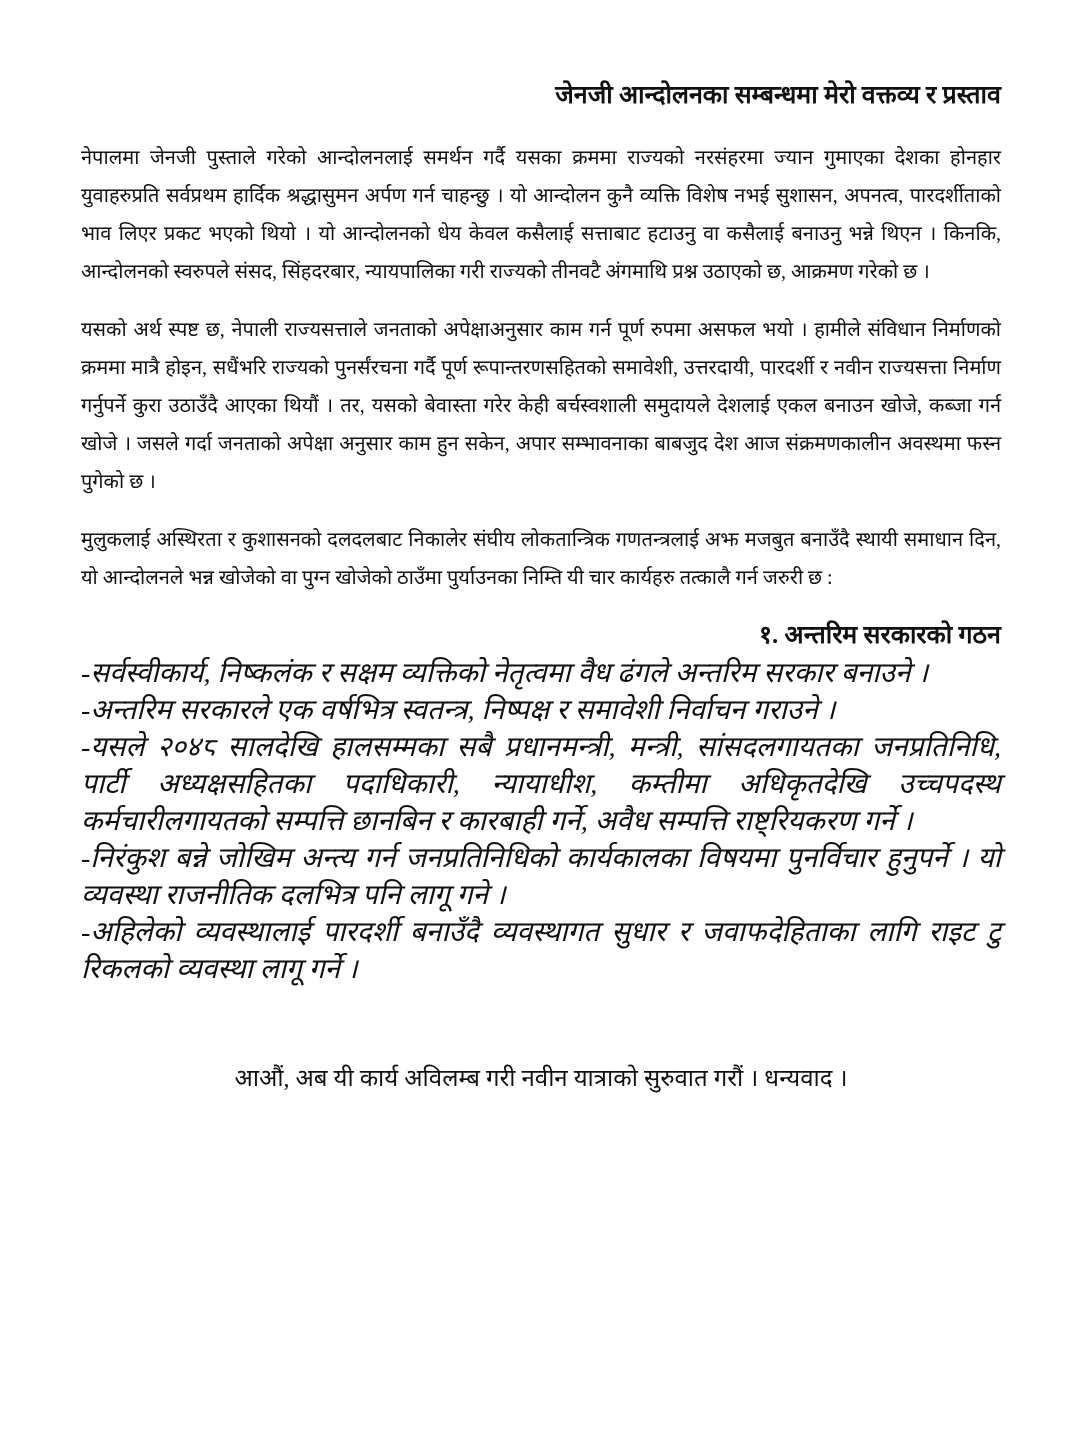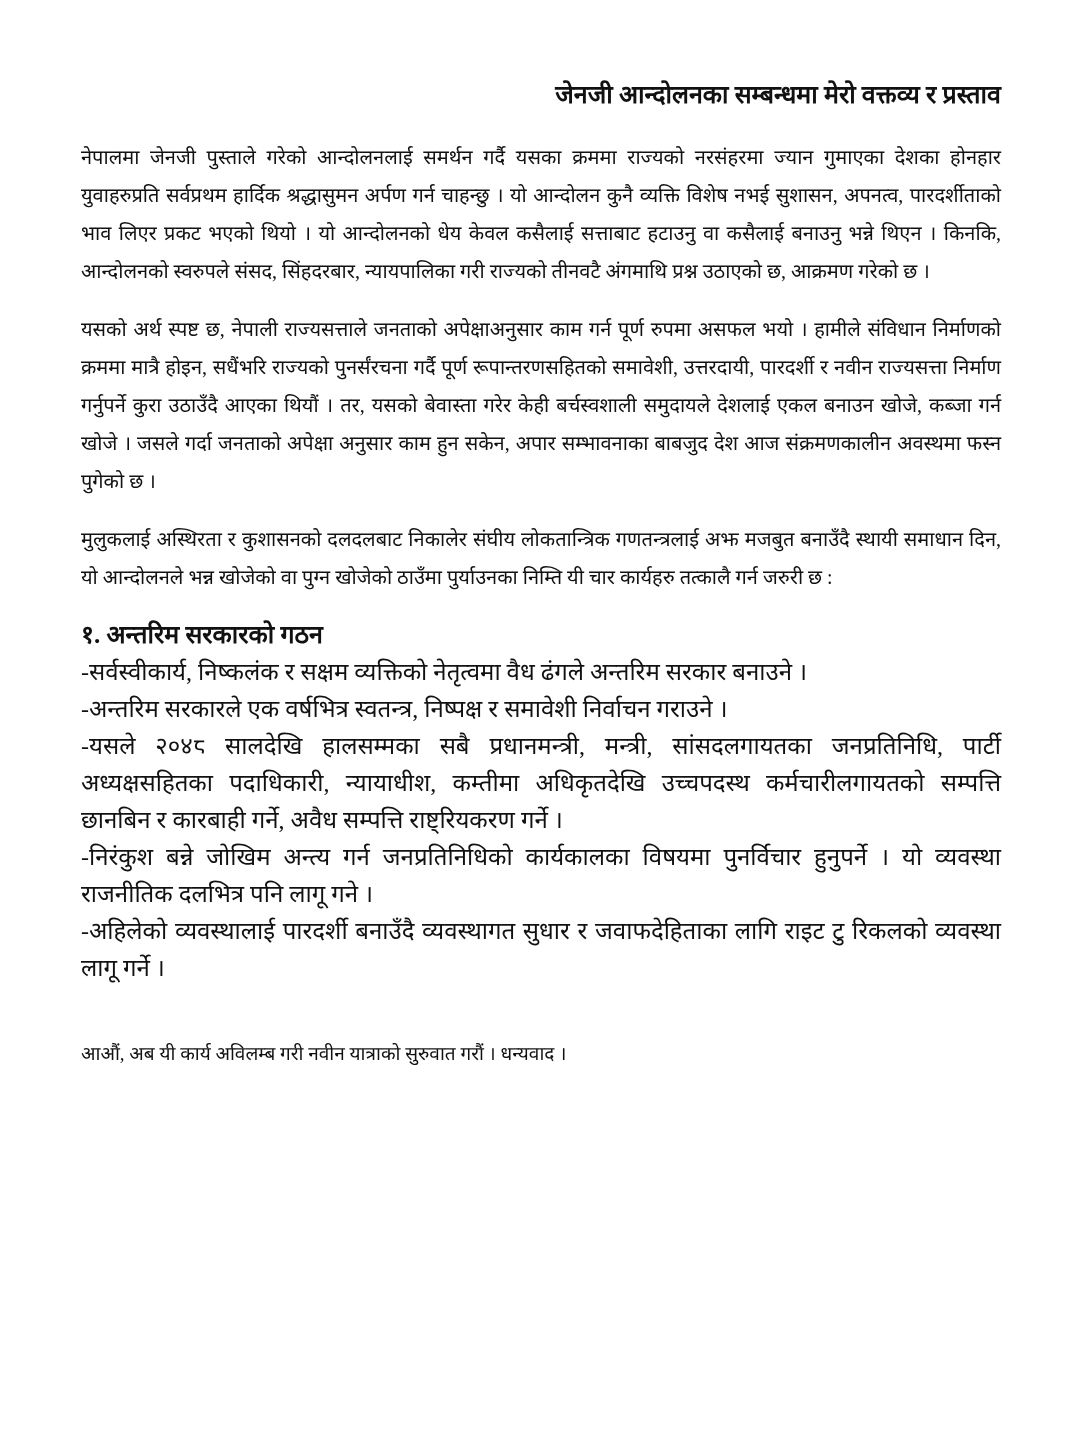--- a/index.html
+++ b/index.html
@@ -29,33 +29,34 @@
     line-height: 38px;
     text-align: justify;
     margin-bottom: 20px;
   }
   .para:last-of-type { margin-bottom: 0; }
   .section { margin: 0; }
   .section-heading {
     font-weight: 700;
     font-size: 25px;
     line-height: 38px;
-    text-align: left;
+    text-align: right;
   }
   .section-item {
-    font-size: 24px;
+    font-style: italic;
+    font-size: 28px;
     line-height: 37px;
     text-align: justify;
     margin: 0;
   }
   .closing {
-    font-size: 19px;
+    font-size: 24px;
     line-height: 38px;
-    margin-top: 48px;
-    text-align: left;
+    margin-top: 72px;
+    text-align: center;
   }
 </style>
 </head>
 <body>
 
 <div class="page">
 
   <h1 class="doc-title">जेनजी आन्दोलनका सम्बन्धमा मेरो वक्तव्य र प्रस्ताव</h1>
 
   <p class="para">नेपालमा जेनजी पुस्ताले गरेको आन्दोलनलाई समर्थन गर्दै यसका क्रममा राज्यको नरसंहरमा ज्यान गुमाएका देशका होनहार युवाहरुप्रति सर्वप्रथम हार्दिक श्रद्धासुमन अर्पण गर्न चाहन्छु । यो आन्दोलन कुनै व्यक्ति विशेष नभई सुशासन, अपनत्व, पारदर्शीताको भाव लिएर प्रकट भएको थियो । यो आन्दोलनको धेय केवल कसैलाई सत्ताबाट हटाउनु वा कसैलाई बनाउनु भन्ने थिएन । किनकि, आन्दोलनको स्वरुपले संसद, सिंहदरबार, न्यायपालिका गरी राज्यको तीनवटै अंगमाथि प्रश्न उठाएको छ, आक्रमण गरेको छ ।</p>

